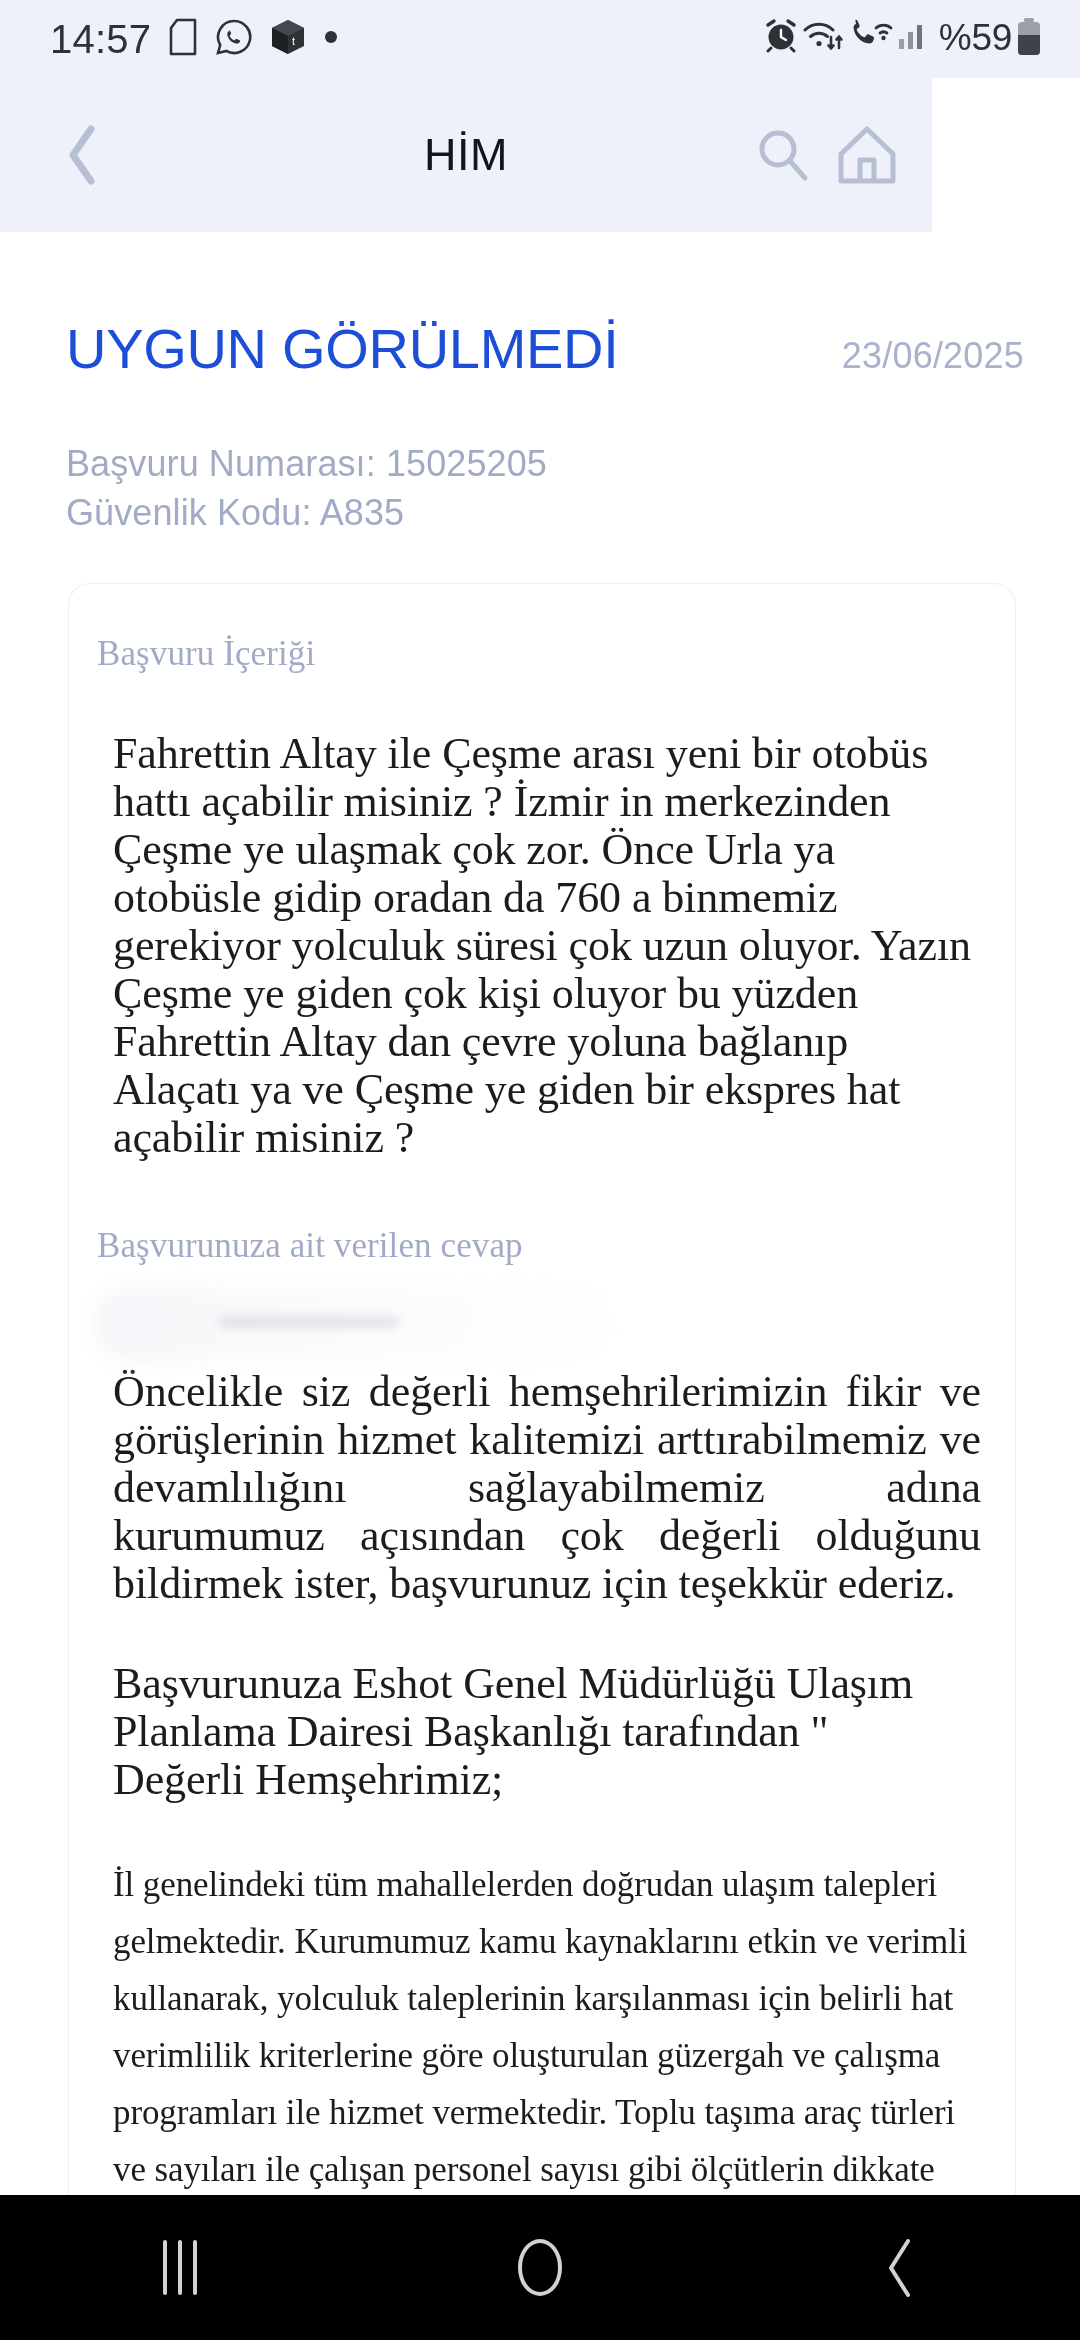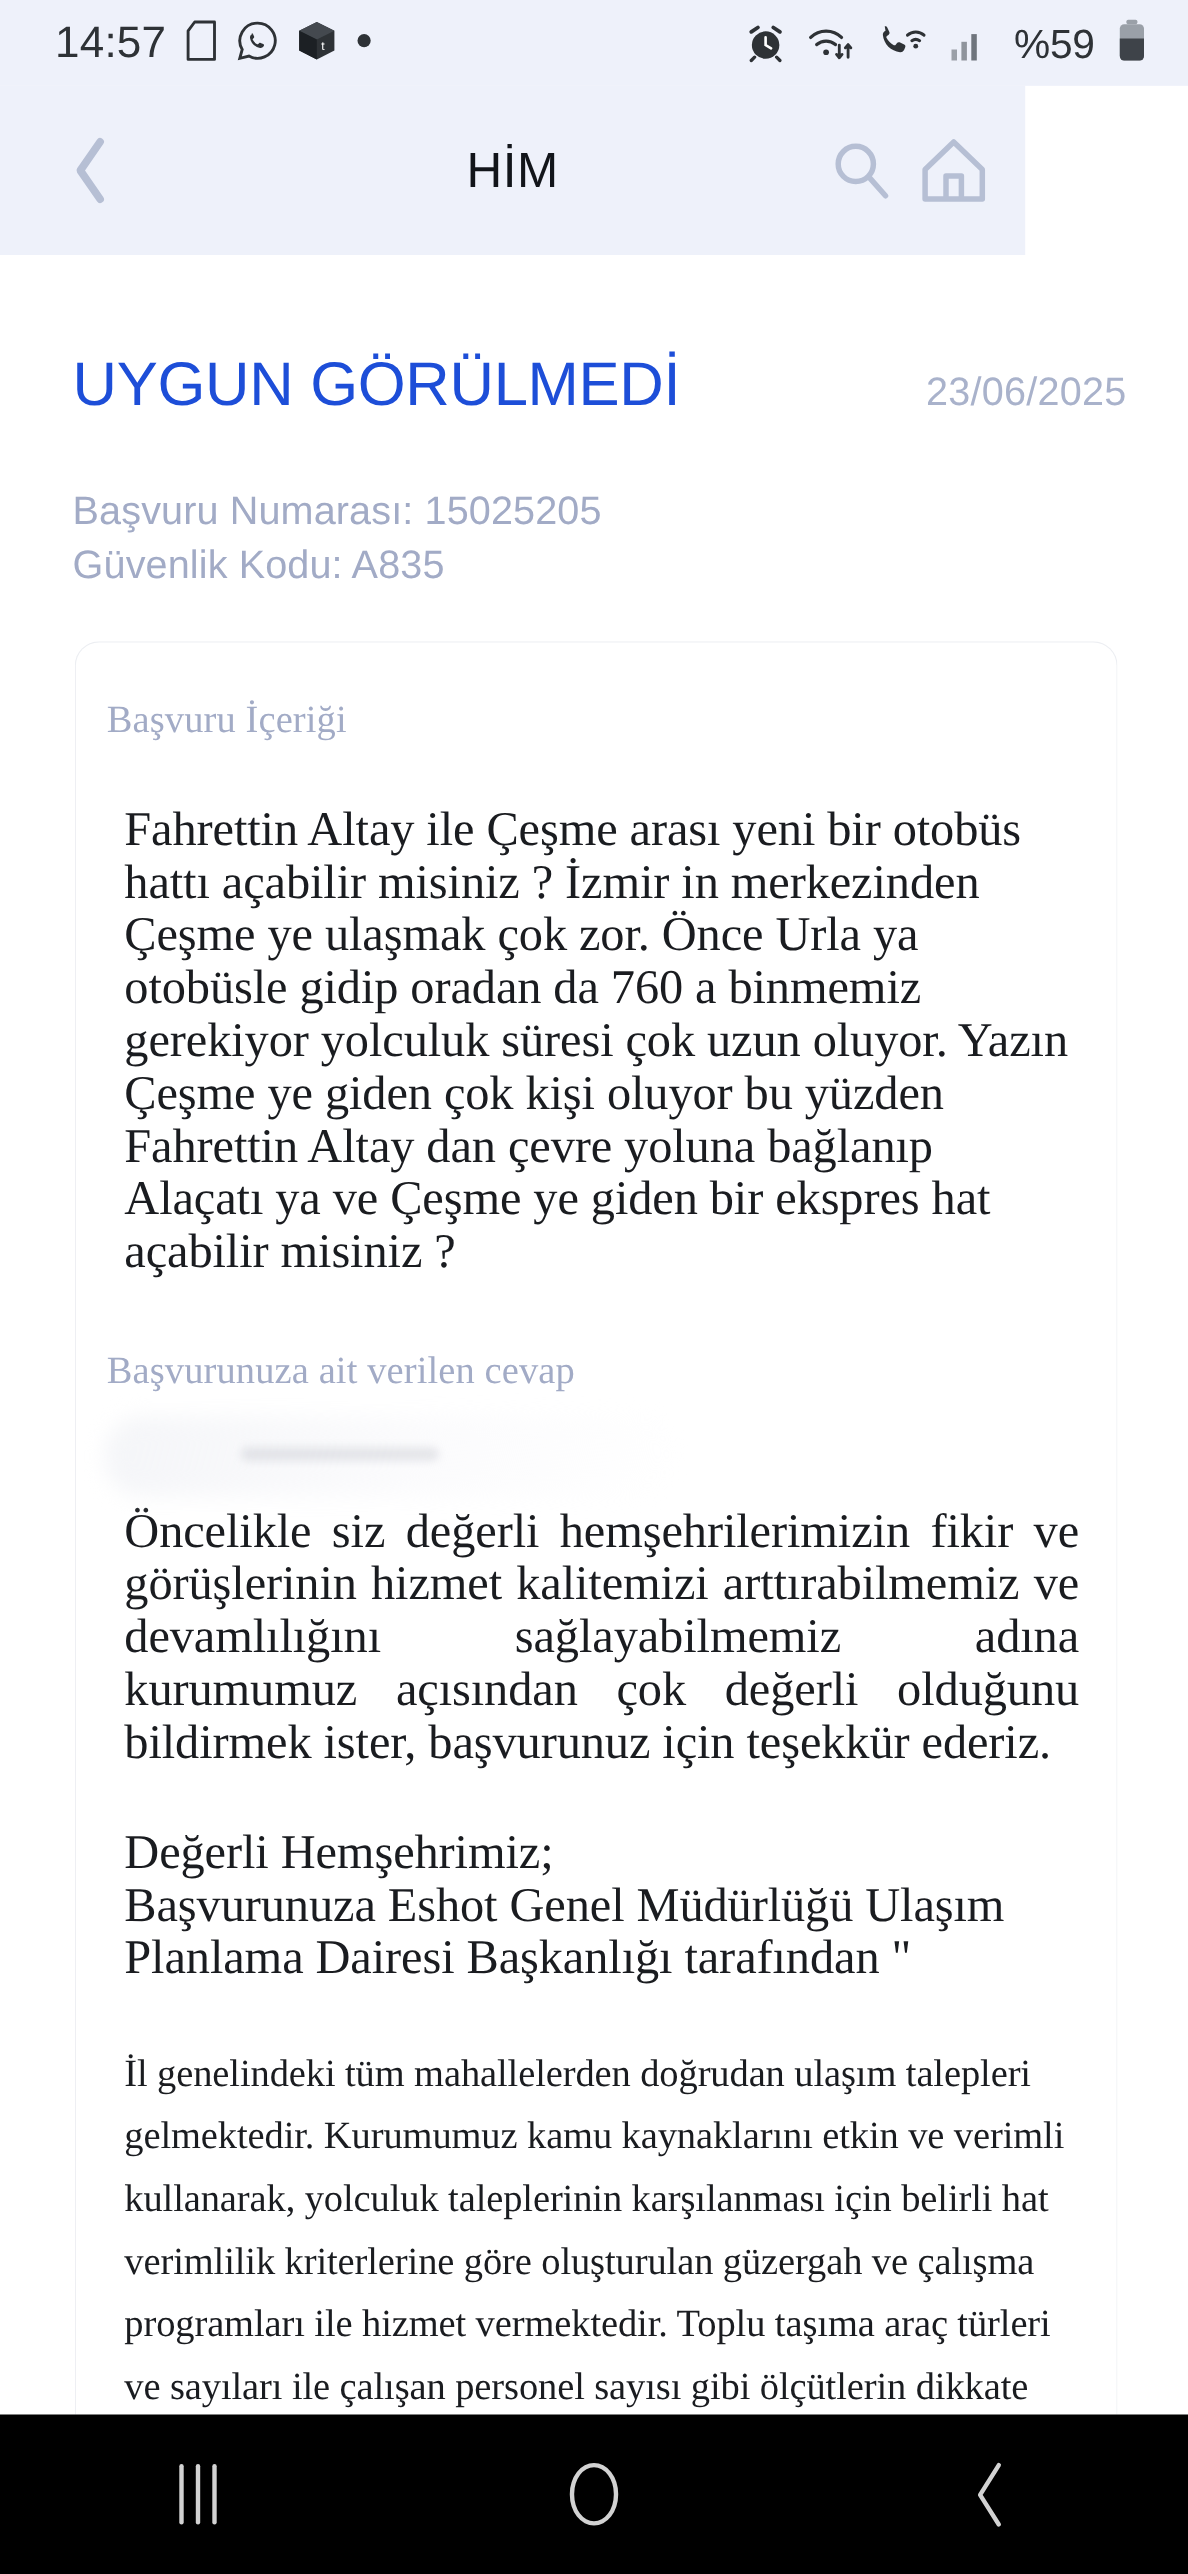--- a/index.html
+++ b/index.html
@@ -13,21 +13,21 @@
 
   
   .statusbar {
     position: absolute; top: 0; left: 0; width: 1080px; height: 78px;
     background: #eef1fa;
     display: flex; align-items: center; justify-content: space-between;
     padding: 0 38px 0 50px;
   }
   .sb-left { display: flex; align-items: center; gap: 17px; }
   .sb-clock { font-size: 40px; color: #2e3236; letter-spacing: .2px; }
-  .sb-right { display: flex; align-items: flex-end; gap: 21px; }
+  .sb-right { display: flex; align-items: flex-start; gap: 4px; }
   .sb-ic { display: block; }
   .sb-batt-txt { font-size: 37px; color: #2e3236; letter-spacing: -.3px; margin-left: 4px; }
 
   
   .appbar {
     position: absolute; top: 78px; left: 0; width: 932px; height: 154px;
     background: #eef1fa;
     display: flex; align-items: center;
   }
   .ab-back { position: absolute; left: 48px; top: 50%; transform: translateY(-50%);
@@ -228,22 +228,22 @@
         <p class="para app-text">Fahrettin Altay ile Çeşme arası yeni bir otobüs hattı açabilir misiniz ? İzmir in merkezinden Çeşme ye ulaşmak çok zor. Önce Urla ya otobüsle gidip oradan da 760 a binmemiz gerekiyor  yolculuk süresi çok uzun oluyor. Yazın Çeşme ye giden çok kişi oluyor bu yüzden Fahrettin Altay dan çevre yoluna bağlanıp Alaçatı ya ve Çeşme ye giden bir ekspres hat açabilir misiniz ?</p>
       </div>
 
       <div class="section-head">Başvurunuza ait verilen cevap</div>
 
       <div class="redacted"></div>
 
       <div class="para-block">
         <p class="para justified">Öncelikle siz değerli hemşehrilerimizin fikir ve görüşlerinin hizmet kalitemizi arttırabilmemiz ve devamlılığını sağlayabilmemiz adına kurumumuz açısından çok değerli olduğunu bildirmek ister, başvurunuz için teşekkür ederiz.</p>
         <div class="gap-md"></div>
+        <p class="para">Başvurunuza Eshot Genel Müdürlüğü Ulaşım Planlama Dairesi Başkanlığı tarafından "</p>
         <p class="para">Değerli Hemşehrimiz;</p>
-        <p class="para">Başvurunuza Eshot Genel Müdürlüğü Ulaşım Planlama Dairesi Başkanlığı tarafından "</p>
         <div class="gap-md"></div>
         <p class="para spaced">İl genelindeki tüm mahallelerden doğrudan ulaşım talepleri gelmektedir. Kurumumuz kamu kaynaklarını etkin ve verimli kullanarak, yolculuk taleplerinin karşılanması için belirli hat verimlilik kriterlerine göre oluşturulan güzergah ve çalışma programları ile hizmet vermektedir. Toplu taşıma araç türleri ve sayıları ile çalışan personel sayısı gibi ölçütlerin dikkate alındığı ve kamu kaynaklarını verimli kullanarak yapılan planlamada</p>
       </div>
     </div>
   </div>
 
   <div class="navbar">
     <div class="nav-btn">
       <span class="nav-recents">
           <i></i>

